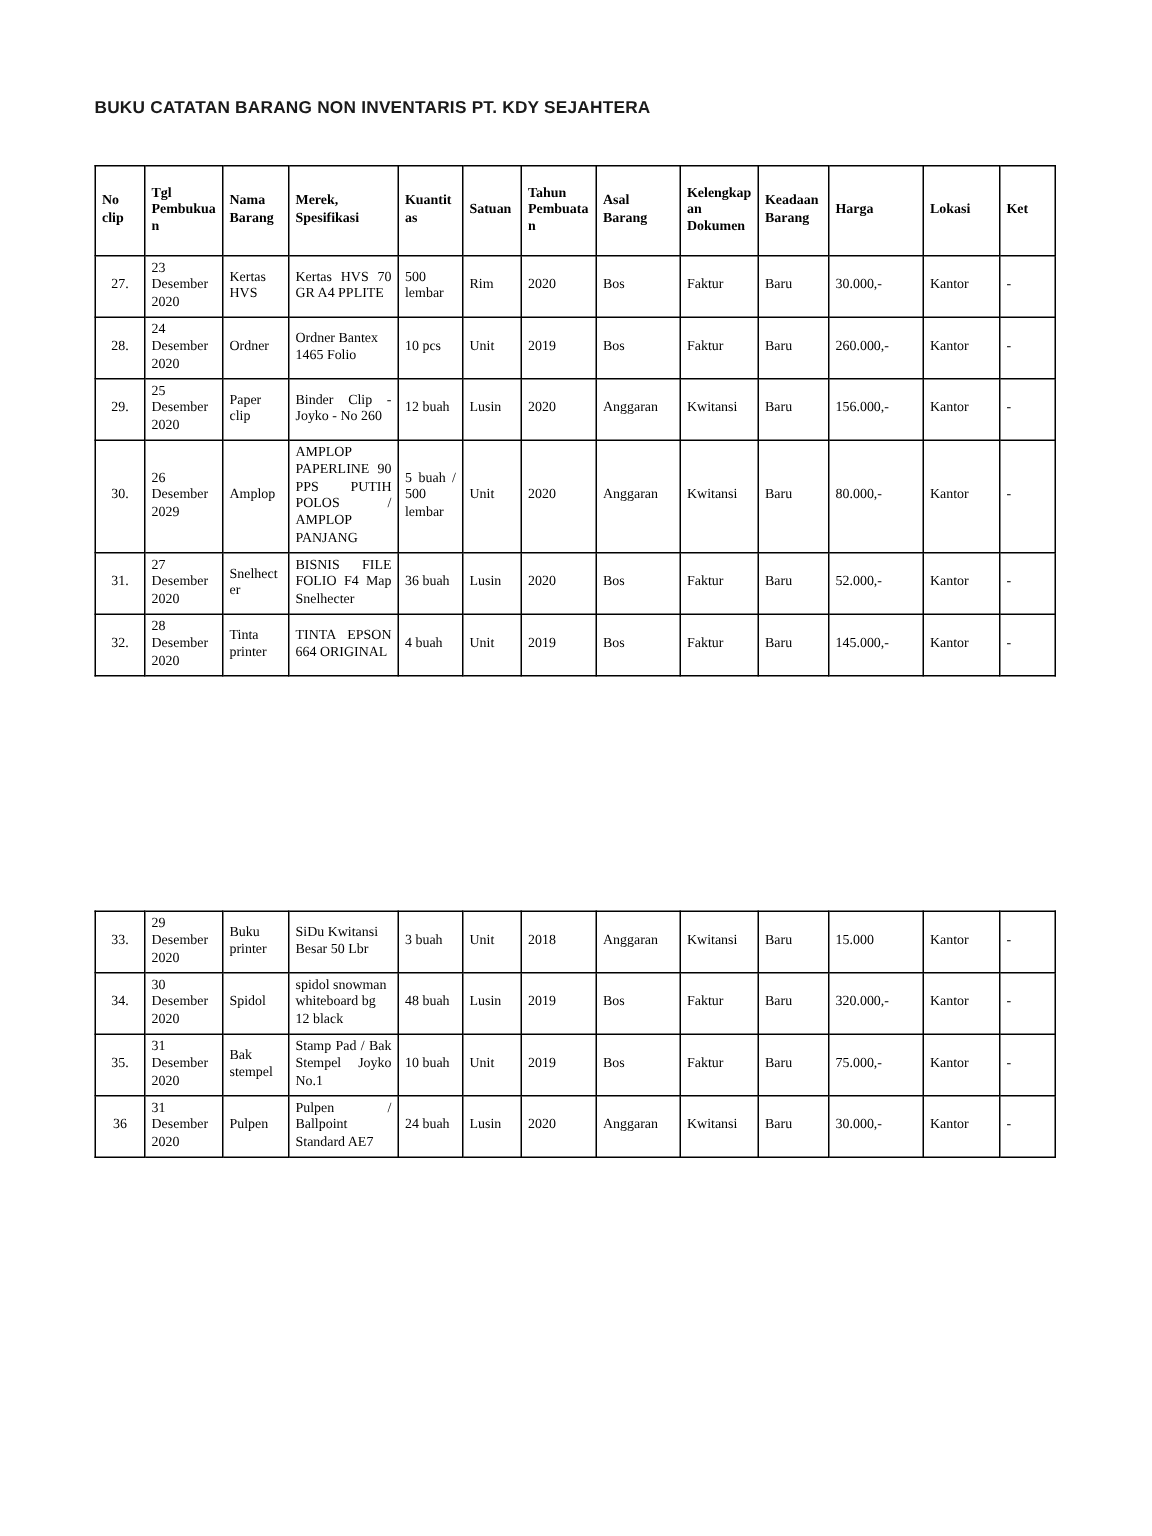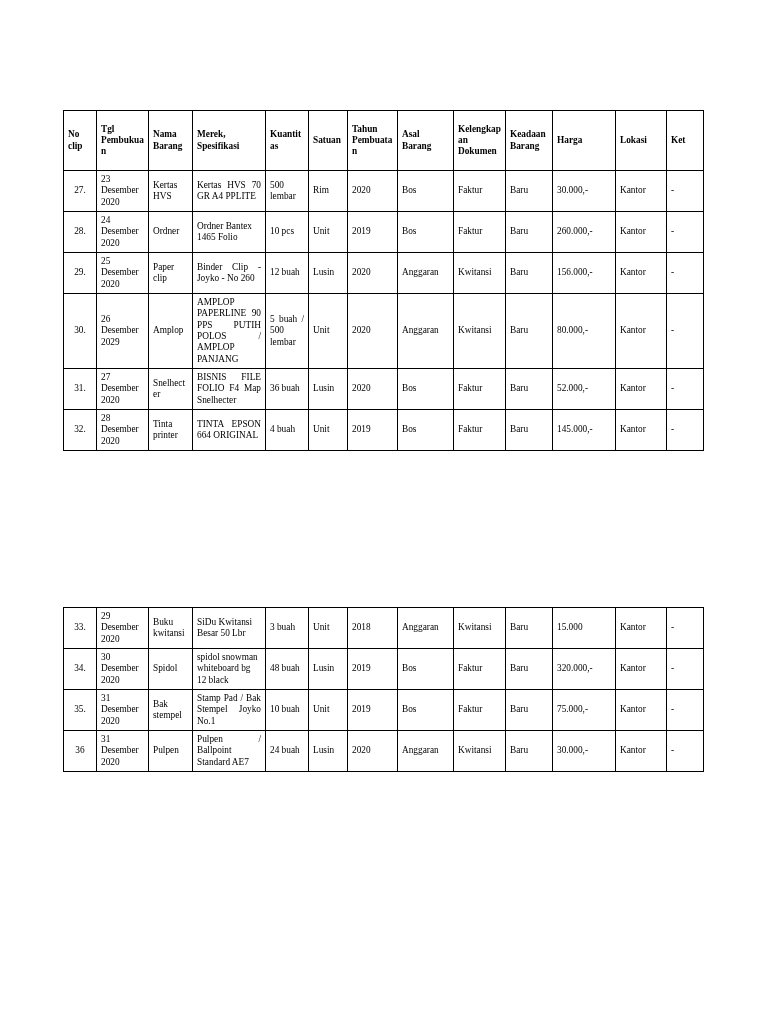--- a/index.html
+++ b/index.html
@@ -71,20 +71,21 @@
   col.c-keadaan{ width: 47px; }
   col.c-harga  { width: 63px; }
   col.c-lokasi { width: 51px; }
   col.c-ket    { width: 37px; }
 </style>
 </head>
 <body>
 
 <div class="page">
 
+  <div class="doc-title">BUKU CATATAN BARANG NON INVENTARIS PT. KDY SEJAHTERA</div>
 
   <table class="inv t1">
     <colgroup>
       <col class="c-no">
         <col class="c-tgl">
         <col class="c-nama">
         <col class="c-merek">
       <col class="c-kuan">
         <col class="c-satuan">
         <col class="c-tahun">
@@ -219,21 +220,21 @@
       <col class="c-dok">
         <col class="c-keadaan">
         <col class="c-harga">
         <col class="c-lokasi">
       <col class="c-ket">
     </colgroup>
     <tbody>
       <tr>
         <td class="num">33.</td>
         <td class="top">29 Desember 2020</td>
-        <td class="top">Buku kwitansi</td>
+        <td class="top">Buku printer</td>
         <td>SiDu Kwitansi Besar 50 Lbr</td>
         <td>3 buah</td>
         <td>Unit</td>
         <td>2018</td>
         <td>Anggaran</td>
         <td>Kwitansi</td>
         <td>Baru</td>
         <td>15.000</td>
         <td>Kantor</td>
         <td>-</td>

